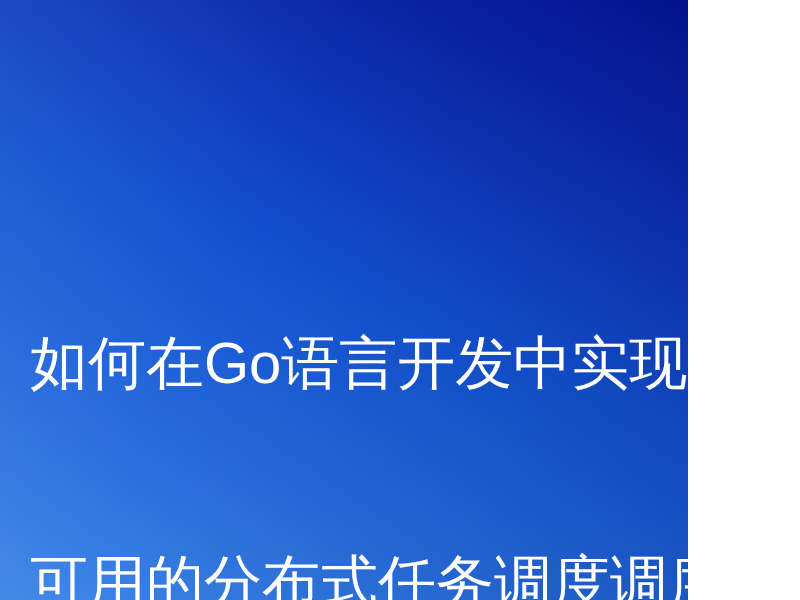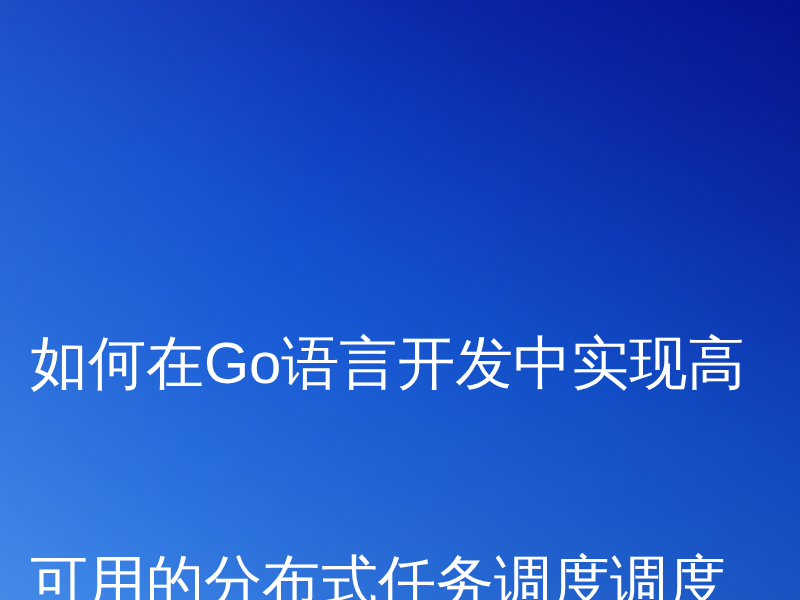--- a/index.html
+++ b/index.html
@@ -10,21 +10,21 @@
     height: 600px;
     overflow: hidden;
   }
 
   body {
     font-family: "Liberation Sans", "DejaVu Sans", sans-serif;
   }
 
   #title-card {
     position: relative;
-    width: 800px;
+    width: 688px;
     height: 600px;
     box-sizing: border-box;
     
     background-image:
       linear-gradient(
         205deg,
         #051394 0%,
         #0a27a8 18%,
         #0f3cc0 34%,
         #1250cf 48%,

